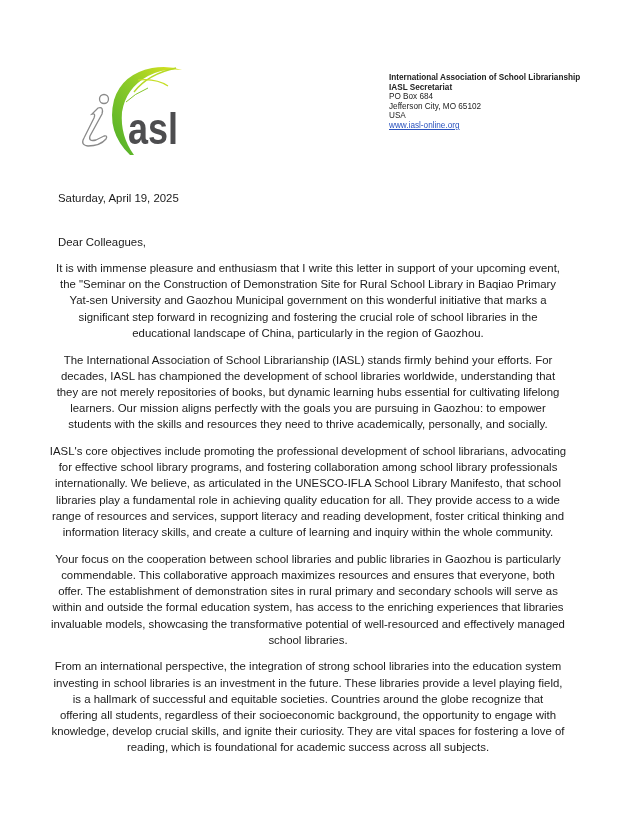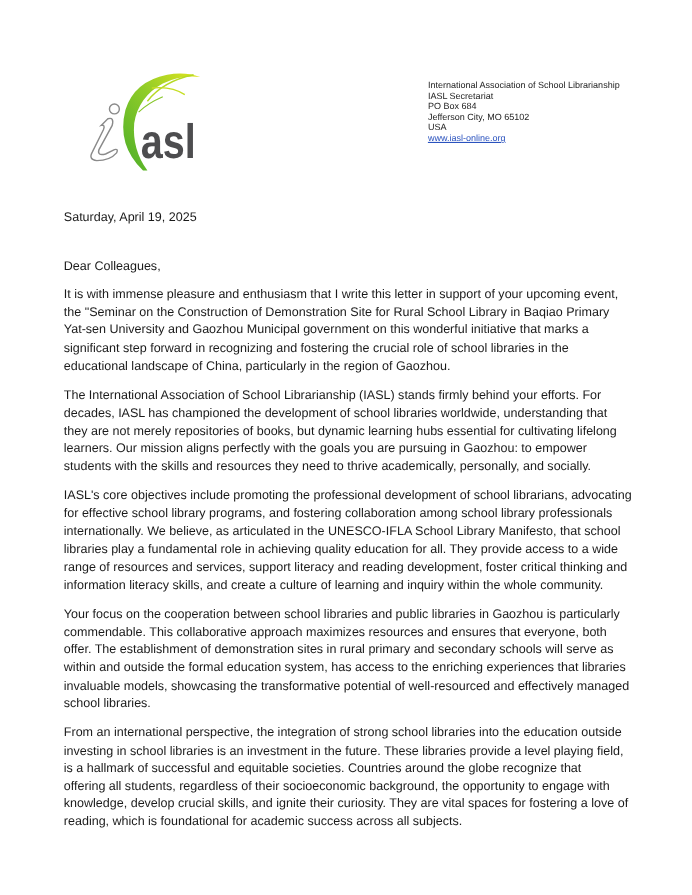--- a/index.html
+++ b/index.html
@@ -24,42 +24,43 @@
     }
     .logo svg { display: block; }
     .address {
       position: absolute;
       left: 389px;
       top: 73px;
       font-size: 8.2px;
       line-height: 9.6px;
       color: #222;
     }
-    .address .bold { font-weight: normal; }
+    .address .bold { font-weight: bold; }
     .address a {
       color: #2a52be;
       text-decoration: underline;
     }
     .date {
       position: absolute;
       left: 58px;
       top: 192px;
       font-size: 11.4px;
     }
     .salutation {
       position: absolute;
       left: 58px;
       top: 236px;
       font-size: 11.4px;
     }
     .body-text {
       position: absolute;
-      left: 58px;
+      left: 48px;
       top: 260px;
       width: 520px;
+      text-align: center;
     }
     .para {
       font-size: 11.4px;
       line-height: 16.2px;
       margin: 0 0 10.5px 0;
       color: #1a1a1a;
     }
     .para .line { display: block; white-space: nowrap; }
   </style>
 </head>
@@ -129,20 +130,20 @@
   </p>
   <p class="para">
     <span class="line">Your focus on the cooperation between school libraries and public libraries in Gaozhou is particularly</span>
     <span class="line">commendable. This collaborative approach maximizes resources and ensures that everyone, both</span>
     <span class="line">offer. The establishment of demonstration sites in rural primary and secondary schools will serve as</span>
     <span class="line">within and outside the formal education system, has access to the enriching experiences that libraries</span>
     <span class="line">invaluable models, showcasing the transformative potential of well-resourced and effectively managed</span>
     <span class="line">school libraries.</span>
   </p>
   <p class="para">
-    <span class="line">From an international perspective, the integration of strong school libraries into the education outside</span>
+    <span class="line">From an international perspective, the integration of strong school libraries into the education system</span>
     <span class="line">investing in school libraries is an investment in the future. These libraries provide a level playing field,</span>
     <span class="line">is a hallmark of successful and equitable societies. Countries around the globe recognize that</span>
     <span class="line">offering all students, regardless of their socioeconomic background, the opportunity to engage with</span>
     <span class="line">knowledge, develop crucial skills, and ignite their curiosity. They are vital spaces for fostering a love of</span>
     <span class="line">reading, which is foundational for academic success across all subjects.</span>
   </p>
 </div>
 
 </body></html>

